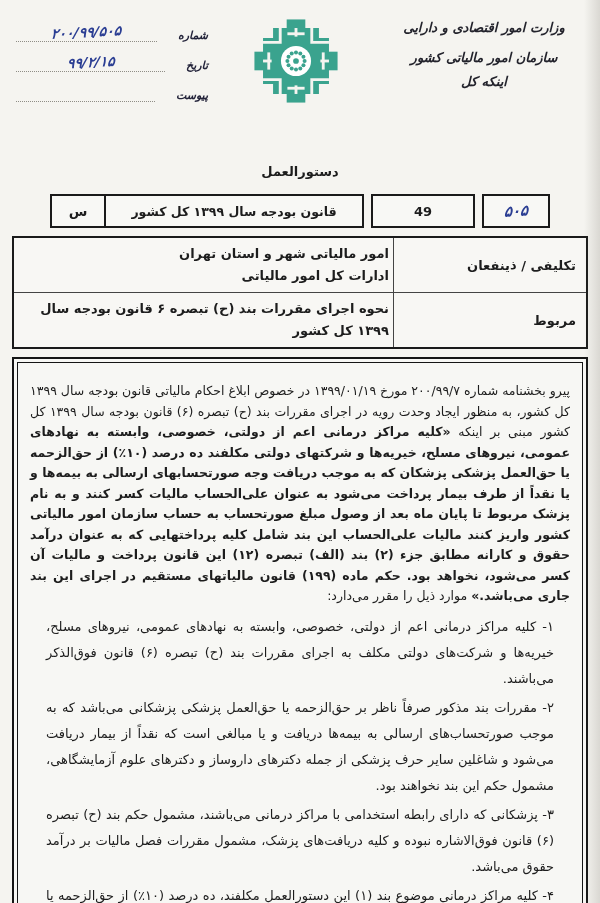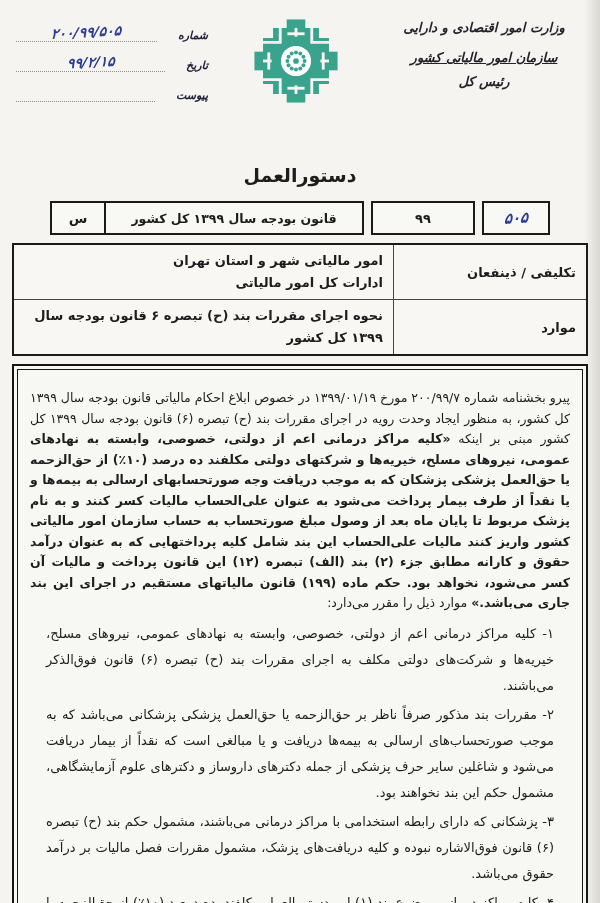--- a/index.html
+++ b/index.html
@@ -20,46 +20,46 @@
   .hleft{width:192px;direction:rtl;padding-top:4px;}
   .hfield{display:flex;align-items:flex-end;margin-bottom:8px;min-height:22px;}
   .hlabel{font-size:11px;font-weight:bold;font-style:italic;white-space:nowrap;margin-left:21px;color:#23233a;text-align:right;}
   .hline{flex:1;border-bottom:1px dotted #8f8d86;text-align:center;min-height:18px;}
   .hand{color:#2b3e93;font-style:italic;font-weight:bold;font-size:14px;letter-spacing:2px;
         display:inline-block;transform:rotate(-3deg) skewX(-6deg);}
   .hcenter{width:150px;display:flex;justify-content:center;padding-top:2px;}
   .hright{width:200px;text-align:center;direction:rtl;padding-top:4px;color:#23232c;}
   .hright div{font-style:italic;font-weight:bold;}
   .hr1{font-size:13px;margin-bottom:15px;}
-  .hr2{font-size:13px;margin-bottom:9px;text-decoration:underline;}
+  .hr2{font-size:13px;margin-bottom:9px;}
   .hr3{font-size:13px;}
 
   
-  .doc-title{text-align:center;font-weight:bold;font-size:19px;margin-top:42px;direction:rtl;}
+  .doc-title{text-align:center;font-weight:bold;font-size:13px;margin-top:42px;direction:rtl;}
 
   
   .class-row{direction:rtl;display:flex;justify-content:center;gap:7px;margin-top:15px;align-items:stretch;}
   .cell{border:2px solid #1a1a1a;display:flex;align-items:center;justify-content:center;background:rgba(255,255,255,0.35);}
   .c-num{width:64px;min-height:30px;}
   .c-num .hand{font-size:15px;letter-spacing:3px;}
   .c-year{width:100px;font-weight:bold;font-size:13px;min-height:30px;}
   .c-main{display:flex;border:2px solid #1a1a1a;background:rgba(255,255,255,0.35);}
   .c-law{width:232px;display:flex;align-items:center;justify-content:center;
          font-weight:bold;font-size:12.5px;padding:4px 12px;}
   .c-cat{width:52px;display:flex;align-items:center;justify-content:center;
          font-weight:bold;font-size:13.5px;border-left:none;}
   .c-cat{border-right:2px solid #1a1a1a;}
 
   
   .meta-table{border:2px solid #1a1a1a;margin-top:8px;direction:rtl;background:rgba(255,255,255,0.3);}
   .meta-row{display:flex;}
   .meta-row + .meta-row{border-top:1.5px solid #444;}
   .meta-label{width:172px;font-weight:bold;font-size:13px;display:flex;align-items:center;
               padding:4px 10px;border-left:1.5px solid #444;}
-  .meta-content{flex:1;padding:5px 10px;font-weight:bold;font-size:13px;text-align:right;line-height:22px;}
+  .meta-content{flex:1;padding:5px 4px;font-weight:bold;font-size:13px;text-align:right;line-height:22px;}
   .meta-content.single{display:flex;align-items:center;}
 
   
   .body-box{margin-top:8px;border:2px solid #151515;padding:3px;background:rgba(255,255,255,0.25);}
   .body-inner{border:1px solid #151515;padding:6px 12px 10px;direction:rtl;text-align:justify;}
   .intro{font-size:12.5px;line-height:20.5px;margin:12px 0 7px;}
   .intro .b{font-weight:bold;}
   .item{font-size:13px;line-height:26px;margin:0 16px 3px;}
 </style>
 </head>
@@ -124,47 +124,47 @@
           <circle cx="60" cy="48" r="2.8"></circle>
             <circle cx="66" cy="49.6" r="2.8"></circle>
             <circle cx="70.4" cy="54" r="2.8"></circle>
         </g>
       </svg>
     </div>
 
     <div class="hright">
       <div class="hr1">وزارت امور اقتصادی و دارایی</div>
       <div class="hr2">سازمان امور مالیاتی کشور</div>
-      <div class="hr3">رئیس کل</div>
+      <div class="hr3">اینکه کل</div>
     </div>
   </div>
 
   <div class="doc-title">دستورالعمل</div>
 
   <div class="class-row">
     <div class="cell c-num">
       <span class="hand">۵۰۵</span>
     </div>
-    <div class="cell c-year">۹۹</div>
+    <div class="cell c-year">49</div>
     <div class="c-main">
       <div class="c-law">قانون بودجه سال ۱۳۹۹ کل کشور</div>
       <div class="c-cat">س</div>
     </div>
   </div>
 
   <div class="meta-table">
     <div class="meta-row">
       <div class="meta-label">تکلیفی / ذینفعان</div>
       <div class="meta-content">
         <div>امور مالیاتی شهر و استان تهران</div>
         <div>ادارات کل امور مالیاتی</div>
       </div>
     </div>
     <div class="meta-row">
-      <div class="meta-label">موارد</div>
+      <div class="meta-label">مربوط</div>
       <div class="meta-content single">نحوه اجرای مقررات بند (ح) تبصره ۶ قانون بودجه سال ۱۳۹۹ کل کشور</div>
     </div>
   </div>
 
   <div class="body-box">
     <div class="body-inner">
       <p class="intro"><span>پیرو بخشنامه شماره ۲۰۰/۹۹/۷ مورخ ۱۳۹۹/۰۱/۱۹ در خصوص ابلاغ احکام مالیاتی قانون بودجه سال ۱۳۹۹ کل کشور، به منظور ایجاد وحدت رویه در اجرای مقررات بند (ح) تبصره (۶) قانون بودجه سال ۱۳۹۹ کل کشور مبنی بر اینکه </span><span class="b">«کلیه مراکز درمانی اعم از دولتی، خصوصی، وابسته به نهادهای عمومی، نیروهای مسلح، خیریه‌ها و شرکتهای دولتی مکلفند ده درصد (۱۰٪) از حق‌الزحمه یا حق‌العمل پزشکی پزشکان که به موجب دریافت وجه صورتحسابهای ارسالی به بیمه‌ها و یا نقداً از طرف بیمار پرداخت می‌شود به عنوان علی‌الحساب مالیات کسر کنند و به نام پزشک مربوط تا پایان ماه بعد از وصول مبلغ صورتحساب به حساب سازمان امور مالیاتی کشور واریز کنند مالیات علی‌الحساب این بند شامل کلیه پرداختهایی که به عنوان درآمد حقوق و کارانه مطابق جزء (۲) بند (الف) تبصره (۱۲) این قانون پرداخت و مالیات آن کسر می‌شود، نخواهد بود. حکم ماده (۱۹۹) قانون مالیاتهای مستقیم در اجرای این بند جاری می‌باشد.»</span><span> موارد ذیل را مقرر می‌دارد:</span></p>
       <p class="item">۱- کلیه مراکز درمانی اعم از دولتی، خصوصی، وابسته به نهادهای عمومی، نیروهای مسلح، خیریه‌ها و شرکت‌های دولتی مکلف به اجرای مقررات بند (ح) تبصره (۶) قانون فوق‌الذکر می‌باشند.</p>
       <p class="item">۲- مقررات بند مذکور صرفاً ناظر بر حق‌الزحمه یا حق‌العمل پزشکی پزشکانی می‌باشد که به موجب صورتحساب‌های ارسالی به بیمه‌ها دریافت و یا مبالغی است که نقداً از بیمار دریافت می‌شود و شاغلین سایر حرف پزشکی از جمله دکترهای داروساز و دکترهای علوم آزمایشگاهی، مشمول حکم این بند نخواهند بود.</p>
       <p class="item">۳- پزشکانی که دارای رابطه استخدامی با مراکز درمانی می‌باشند، مشمول حکم بند (ح) تبصره (۶) قانون فوق‌الاشاره نبوده و کلیه دریافت‌های پزشک، مشمول مقررات فصل مالیات بر درآمد حقوق می‌باشد.</p>

